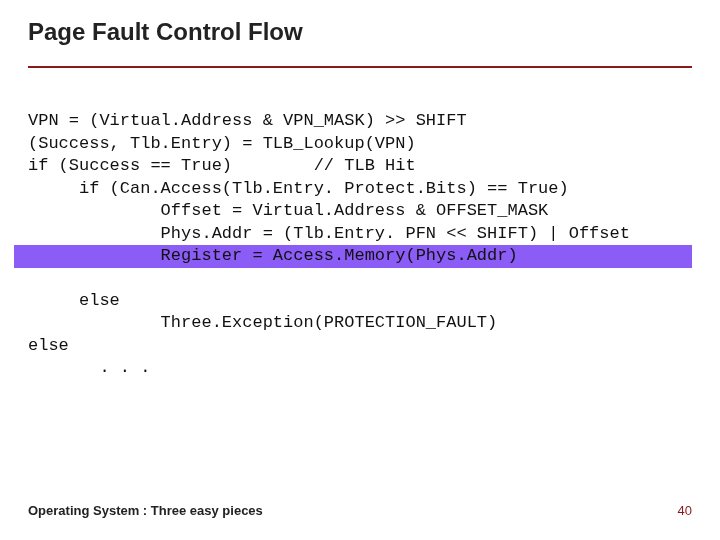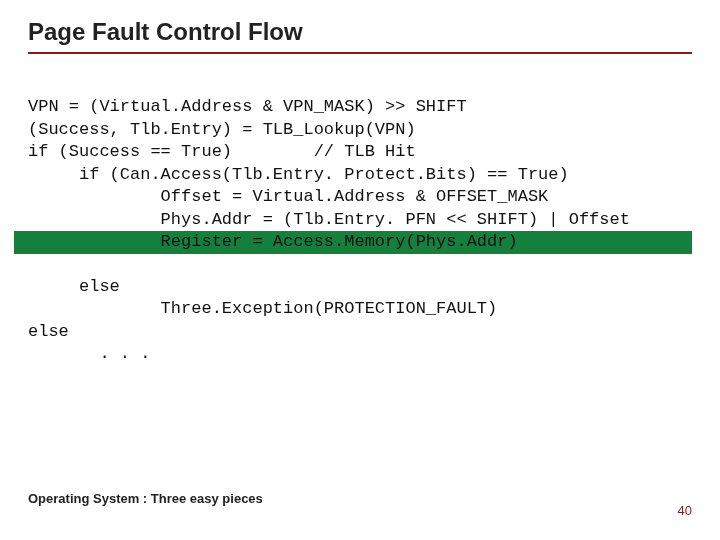--- a/index.html
+++ b/index.html
@@ -14,44 +14,44 @@
   .slide {
     width: 100%;
     height: 100%;
     padding: 18px 28px 0 28px;
     position: relative;
   }
   .title {
     font-size: 24px;
     font-weight: bold;
     color: #222;
-    margin-bottom: 6px;
+    margin-bottom: 20px;
   }
   .rule {
     border: none;
     border-top: 2px solid #8a1a1a;
     margin-bottom: 20px;
   }
   .code {
     font-family: Consolas, "Courier New", monospace;
     font-size: 17px;
     line-height: 1.32;
     color: #111;
     white-space: pre;
   }
   .hl {
-    background: #15803d;
+    background: #8b5cf6;
     display: block;
     width: calc(100% + 14px);
     margin-left: -14px;
     padding-left: 14px;
   }
   .footer {
     position: absolute;
-    bottom: 34px;
+    bottom: 22px;
     left: 28px;
     font-size: 13px;
     font-weight: bold;
     color: #222;
   }
   .pagenum {
     position: absolute;
     bottom: 22px;
     right: 28px;
     font-size: 13px;

